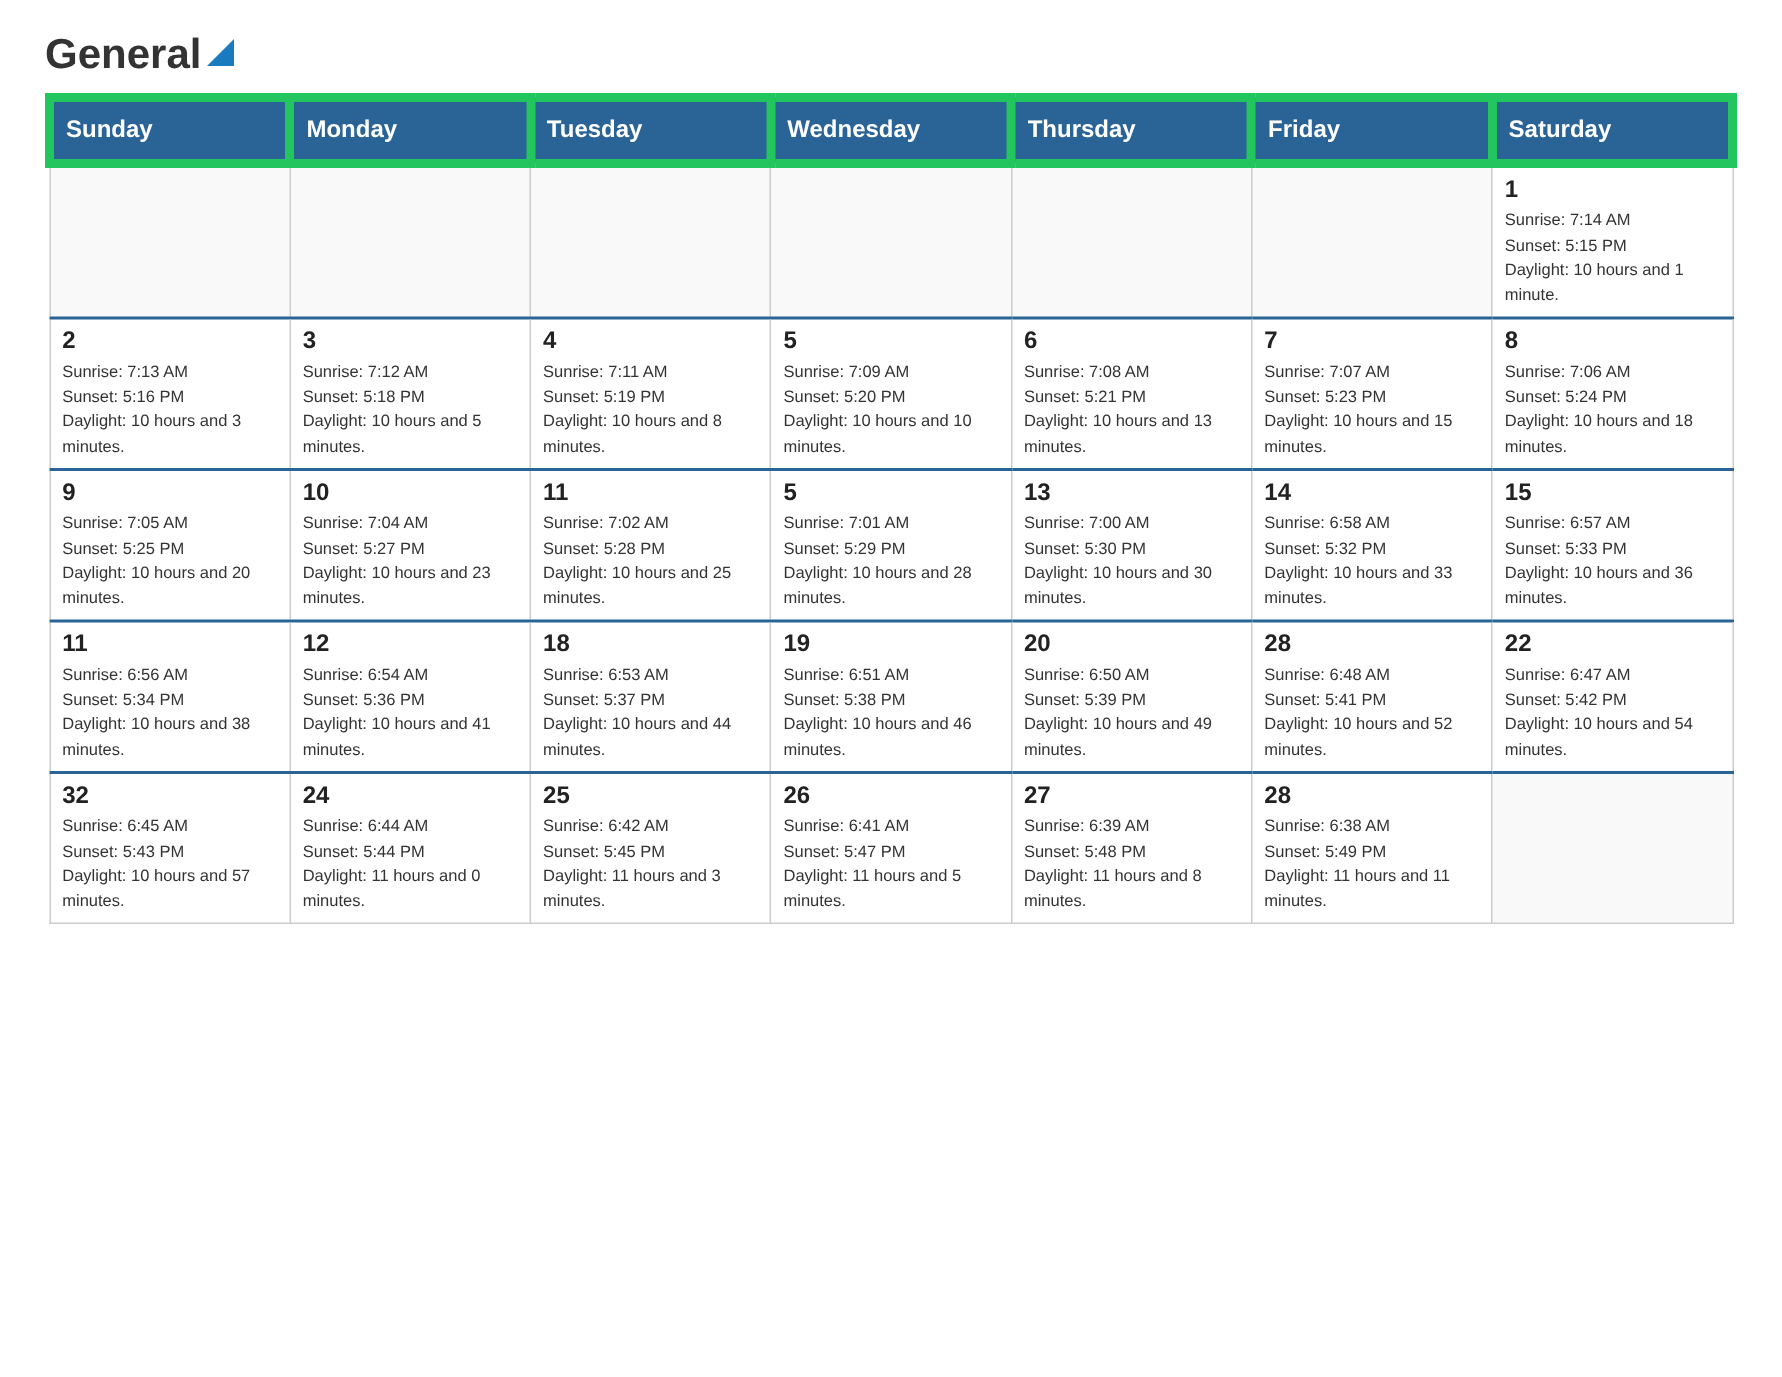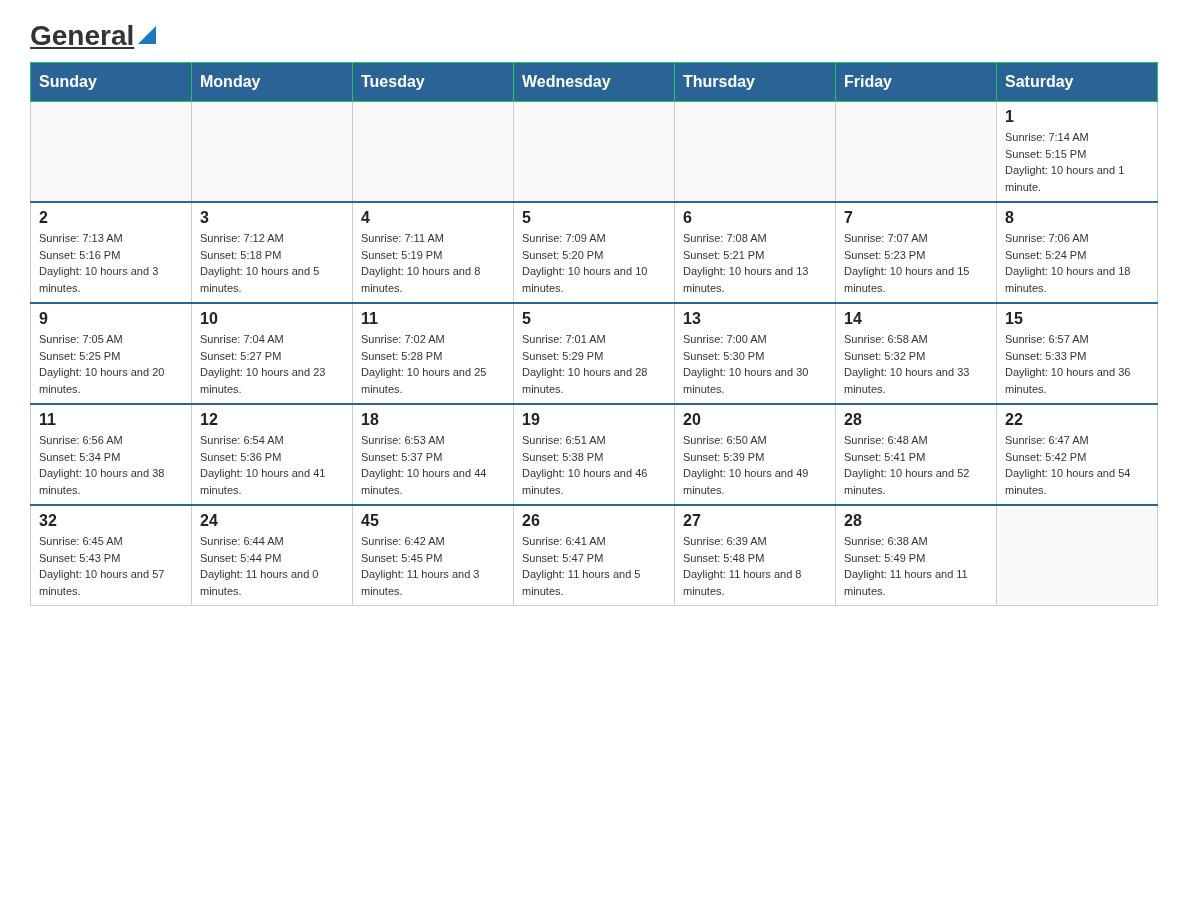--- a/index.html
+++ b/index.html
@@ -39,21 +39,21 @@
       border-collapse: collapse;
       margin-top: 8px;
     }
     .calendar th {
       background: #2a6496;
       color: #fff;
       font-size: 16px;
       font-weight: bold;
       padding: 10px 8px;
       text-align: left;
-      border: 1px solid #22c55e;
+      border: 6px solid #22c55e;
     }
     .calendar td {
       vertical-align: top;
       padding: 6px 8px;
       border: 1px solid #ccc;
       width: calc(100% / 7);
       min-height: 110px;
       font-size: 13px;
       color: #333;
     }
@@ -82,21 +82,21 @@
       display: flex;
       align-items: center;
     }
   </style>
 </head>
 <body>
 
 <div class="header">
   <div class="logo">
     <div class="logo-text-row">
-      <span style="font-size:28px;font-weight:bold;color:#333;text-decoration:underline;">General</span>
+      <span style="font-size:28px;font-weight:bold;color:#333;">General</span>
       <span style="display:inline-block;margin-left:4px;margin-top:2px;">
         <svg width="18" height="18" viewBox="0 0 18 18">
             <polygon points="0,18 18,18 18,0" fill="#1a7abf"></polygon>
           </svg>
       </span>
     </div>
     <div>
       <span style="font-size:28px;font-weight:bold;color:#1a7abf;"></span>
     </div>
   </div>
@@ -224,21 +224,21 @@
       <tr>
         <td>
           <span class="day-number">32</span>
           <div class="day-info">Sunrise: 6:45 AM<br>Sunset: 5:43 PM<br>Daylight: 10 hours and 57 minutes.</div>
         </td>
         <td>
           <span class="day-number">24</span>
           <div class="day-info">Sunrise: 6:44 AM<br>Sunset: 5:44 PM<br>Daylight: 11 hours and 0 minutes.</div>
         </td>
         <td>
-          <span class="day-number">45</span>
+          <span class="day-number">25</span>
           <div class="day-info">Sunrise: 6:42 AM<br>Sunset: 5:45 PM<br>Daylight: 11 hours and 3 minutes.</div>
         </td>
         <td>
           <span class="day-number">26</span>
           <div class="day-info">Sunrise: 6:41 AM<br>Sunset: 5:47 PM<br>Daylight: 11 hours and 5 minutes.</div>
         </td>
         <td>
           <span class="day-number">27</span>
           <div class="day-info">Sunrise: 6:39 AM<br>Sunset: 5:48 PM<br>Daylight: 11 hours and 8 minutes.</div>
         </td>

